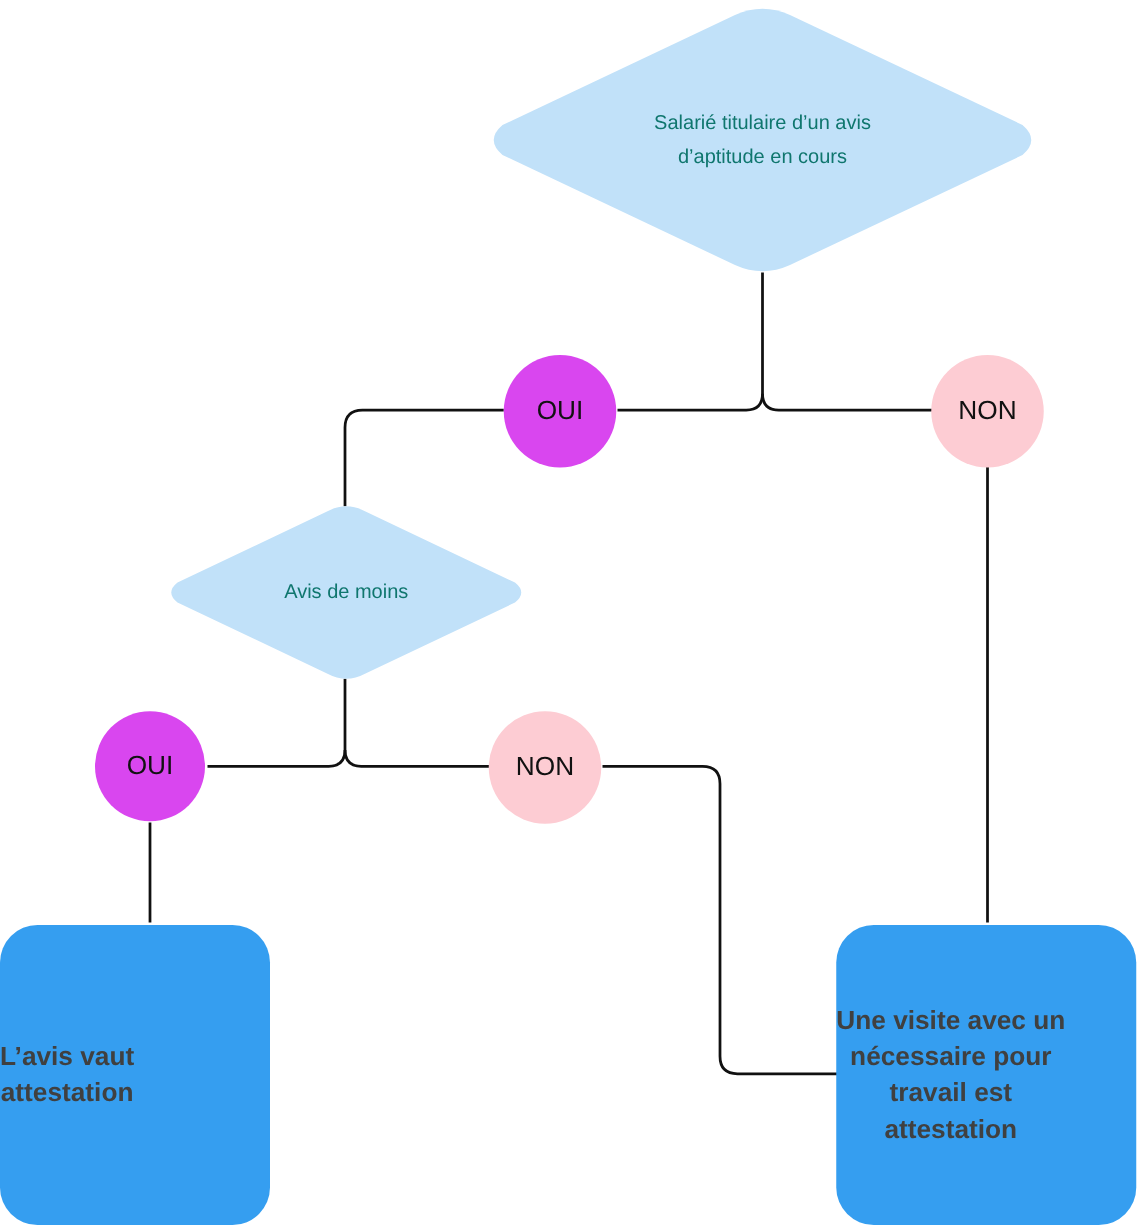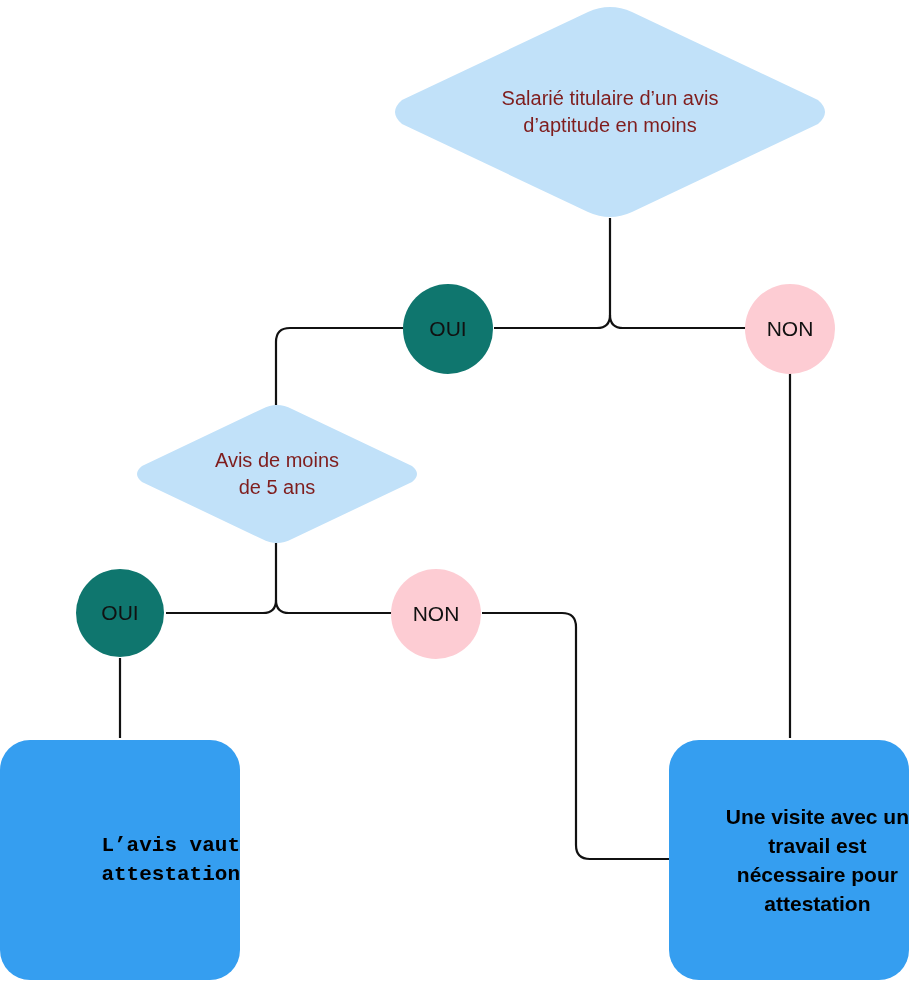--- a/index.html
+++ b/index.html
@@ -2,27 +2,27 @@
 <html><head>
   <meta charset="utf-8">
   <style>
     html, body { margin: 0; padding: 0; background: #ffffff; }
     body { width: 910px; height: 981px; position: relative; overflow: hidden;
            font-family: "Liberation Sans", sans-serif; }
     svg.wires { position: absolute; left: 0; top: 0; }
     .diamond { position: absolute; }
     .diamond svg { position: absolute; left: 0; top: 0; }
     .diamond .txt { position: absolute; left: 0; right: 0; top: 50%; transform: translateY(-50%);
-                    text-align: center; color: #7f1d1d; font-size: 20px; line-height: 27px; }
+                    text-align: center; color: #0f766e; font-size: 16px; line-height: 27px; }
     .circle { position: absolute; border-radius: 50%; display: flex; align-items: center;
               justify-content: center; font-size: 21px; color: #111; font-weight: 500; }
-    .oui { background: #0f766e; }
+    .oui { background: #d946ef; }
     .non { background: #fdccd3; text-align: center; }
-    .result { position: absolute; background: #359ef0; border-radius: 30px; color: #000000;
-              font-weight: bold; display: flex; align-items: center; justify-content: flex-end;
+    .result { position: absolute; background: #359ef0; border-radius: 30px; color: #404040;
+              font-weight: bold; display: flex; align-items: center; justify-content: flex-start;
               text-align: center; font-size: 21px; line-height: 29px; }
   </style>
 </head>
 <body>
 
 <svg class="wires" width="910" height="981">
   <g fill="none" stroke="#111" stroke-width="2.2">
 
     <path d="M610 218 L610 315 Q610 328 597 328 L494 328"></path>
     <path d="M610 315 Q610 328 623 328 L746 328"></path>
@@ -39,55 +39,54 @@
     <path d="M482 613 L562 613 Q576 613 576 627 L576 845 Q576 859 590 859 L670 859"></path>
   </g>
 </svg>
 
 <div class="diamond" style="left:388px; top:4px; width:444px; height:216px;">
   <svg width="444" height="216">
     <path d="M200 8 Q222 -2 244 8 L430 96 Q444 108 430 120 L244 208 Q222 218 200 208 L14 120 Q0 108 14 96 Z" fill="#c1e1f9"></path>
   </svg>
   <div class="txt">
     <div>Salarié titulaire d’un avis</div>
-    <div>d’aptitude en moins</div>
+    <div>d’aptitude en cours</div>
   </div>
 </div>
 
 <div class="circle oui" style="left:403px; top:284px; width:90px; height:90px;">
   <span>OUI</span>
 </div>
 <div class="circle non" style="left:745px; top:284px; width:90px; height:90px;">
   <span>NON</span>
 </div>
 
 <div class="diamond" style="left:132px; top:403px; width:290px; height:142px;">
   <svg width="290" height="142">
     <path d="M130 6 Q145 -2 160 6 L280 63 Q290 71 280 79 L160 136 Q145 144 130 136 L10 79 Q0 71 10 63 Z" fill="#c1e1f9"></path>
   </svg>
   <div class="txt">
     <div>Avis de moins</div>
-    <div>de 5 ans</div>
   </div>
 </div>
 
 <div class="circle oui" style="left:76px; top:569px; width:88px; height:88px;">
   <span>OUI</span>
 </div>
 <div class="circle non" style="left:391px; top:569px; width:90px; height:90px;">
   <span>NON</span>
 </div>
 
-<div class="result" style="left:0px; top:740px; width:240px; height:240px;font-family:Liberation Mono, monospace;">
+<div class="result" style="left:0px; top:740px; width:216px; height:240px;">
   <div>
     <div>L’avis vaut</div>
     <div>attestation</div>
   </div>
 </div>
 
 <div class="result" style="left:669px; top:740px; width:240px; height:240px;">
   <div>
     <div>Une visite avec un</div>
+    <div>nécessaire pour</div>
     <div>travail est</div>
-    <div>nécessaire pour</div>
     <div>attestation</div>
   </div>
 </div>
 
 </body></html>

